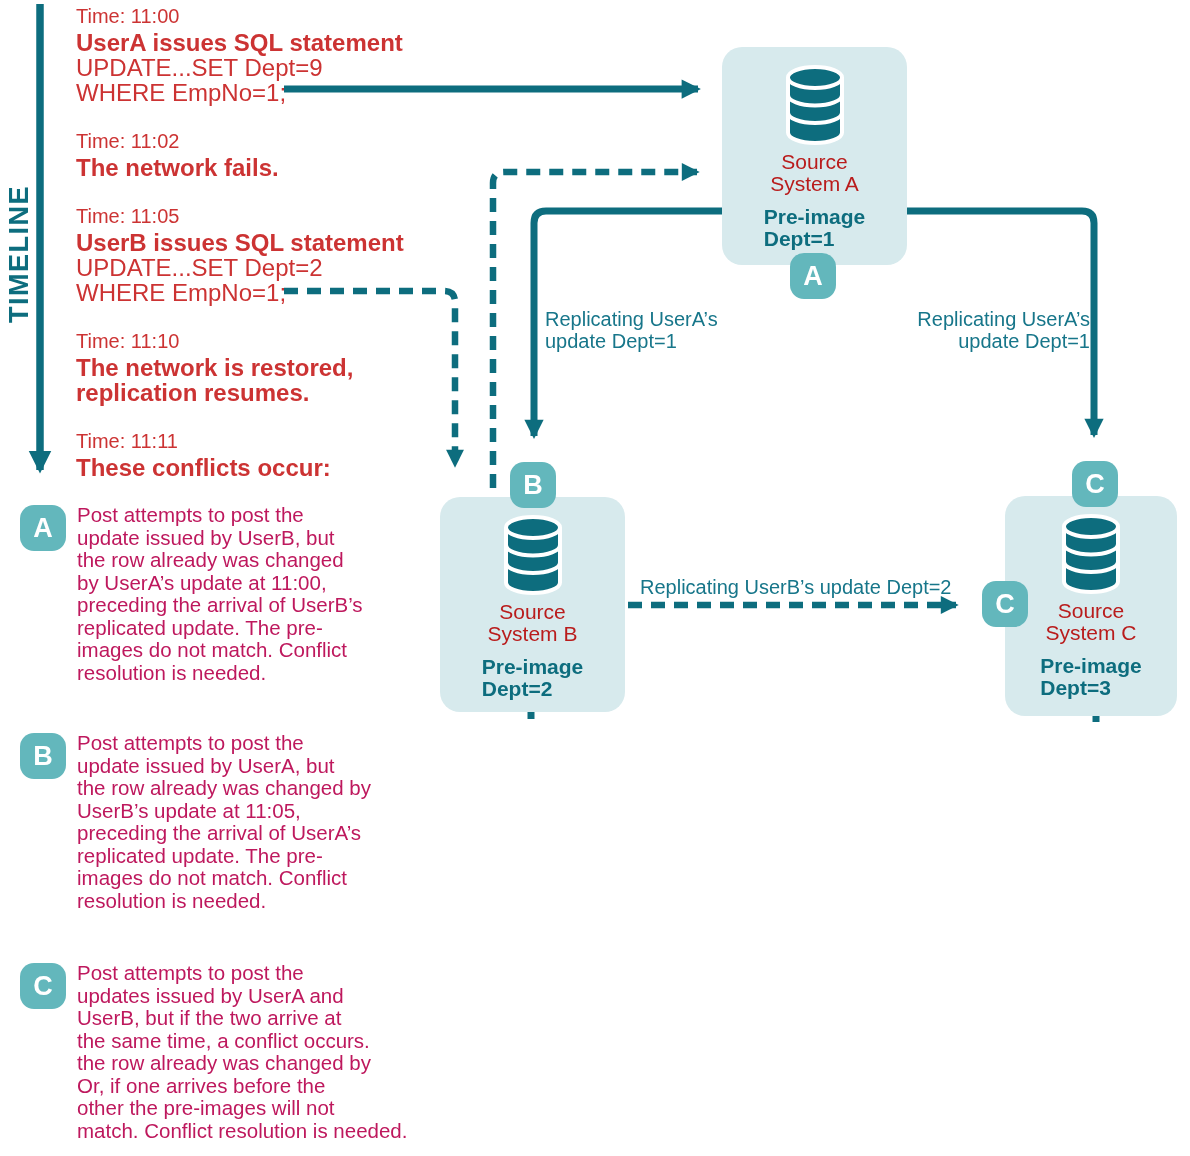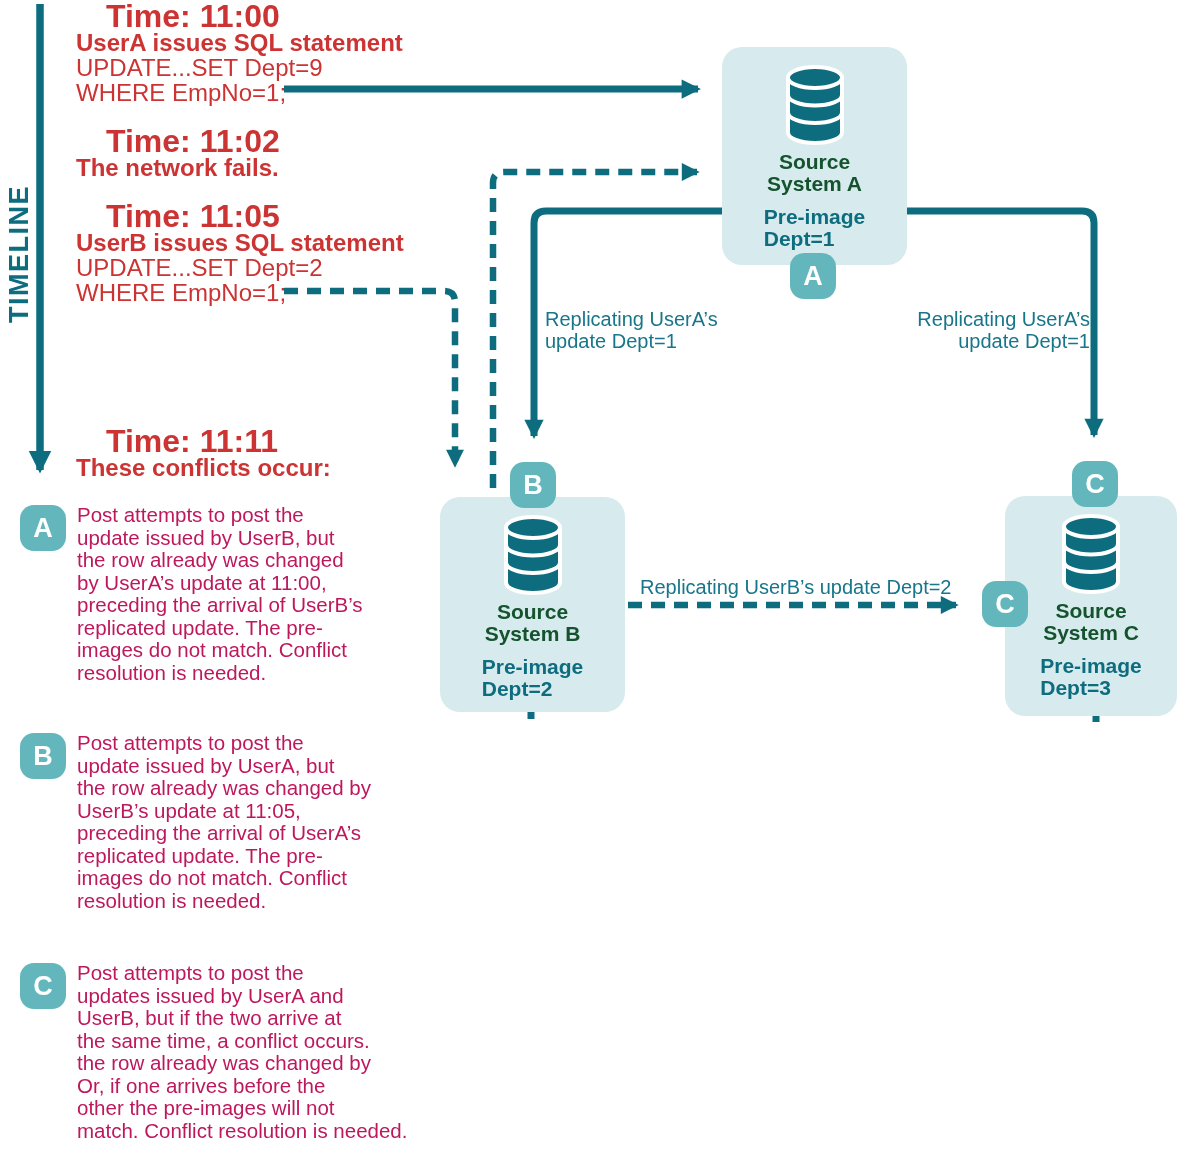--- a/index.html
+++ b/index.html
@@ -13,21 +13,21 @@
   
   .timeline-label{
     position:absolute;left:-81px;top:239px;width:200px;height:30px;
     transform:rotate(-90deg);transform-origin:50% 50%;
     text-align:center;font-size:27px;font-weight:bold;letter-spacing:1.5px;
     color:#0d6d7e;
   }
 
   
   .event{position:absolute;left:76px;color:#cc3333;}
-  .ev-time{font-size:32px;font-weight:bold;line-height:28px;margin-left:30px;}
+  .ev-time{font-size:20px;font-weight:normal;line-height:28px;}
   .ev-line{font-size:24px;line-height:25px;}
   .ev-line.b{font-weight:bold;}
 
   
   .conflict-text{
     position:absolute;left:77px;width:420px;color:#be185d;
     font-size:20.5px;line-height:22.5px;
   }
 
   
@@ -36,22 +36,22 @@
     background:#63b7bc;color:#fff;font-size:27px;font-weight:bold;
     text-align:center;line-height:46px;z-index:5;
   }
 
   
   .sysbox{
     position:absolute;background:#d7eaed;border-radius:20px;z-index:2;
     display:flex;flex-direction:column;align-items:center;
   }
   .sysbox .dbicon{margin-top:17px;}
-  .sys-name{margin-top:5px;text-align:center;color:#14532d;
-    font-size:21px;font-weight:bold;line-height:22px;}
+  .sys-name{margin-top:5px;text-align:center;color:#b91c1c;
+    font-size:21px;font-weight:normal;line-height:22px;}
   .sys-preimage{margin-top:11px;color:#0d6d7e;
     font-size:21px;font-weight:bold;line-height:22px;}
 
   
   .rep-label{position:absolute;color:#17768a;font-size:20px;line-height:22px;z-index:3;}
   .rep-label.right{text-align:right;}
 </style>
 </head>
 <body>
 
@@ -99,20 +99,25 @@
     <div class="ev-line b">The network fails.</div>
   </div>
 
   <div class="event" style="top:202px">
     <div class="ev-time">Time: 11:05</div>
     <div class="ev-line b">UserB issues SQL statement</div>
     <div class="ev-line">UPDATE...SET Dept=2</div>
     <div class="ev-line">WHERE EmpNo=1;</div>
   </div>
 
+  <div class="event" style="top:327px">
+    <div class="ev-time">Time: 11:10</div>
+    <div class="ev-line b">The network is restored,</div>
+    <div class="ev-line b">replication resumes.</div>
+  </div>
 
   <div class="event" style="top:427px">
     <div class="ev-time">Time: 11:11</div>
     <div class="ev-line b">These conflicts occur:</div>
   </div>
 
   <div class="badge" style="left:20px;top:505px;">A</div>
   <div class="conflict-text pre" style="top:504px">Post attempts to post the
 update issued by UserB, but
 the row already was changed

